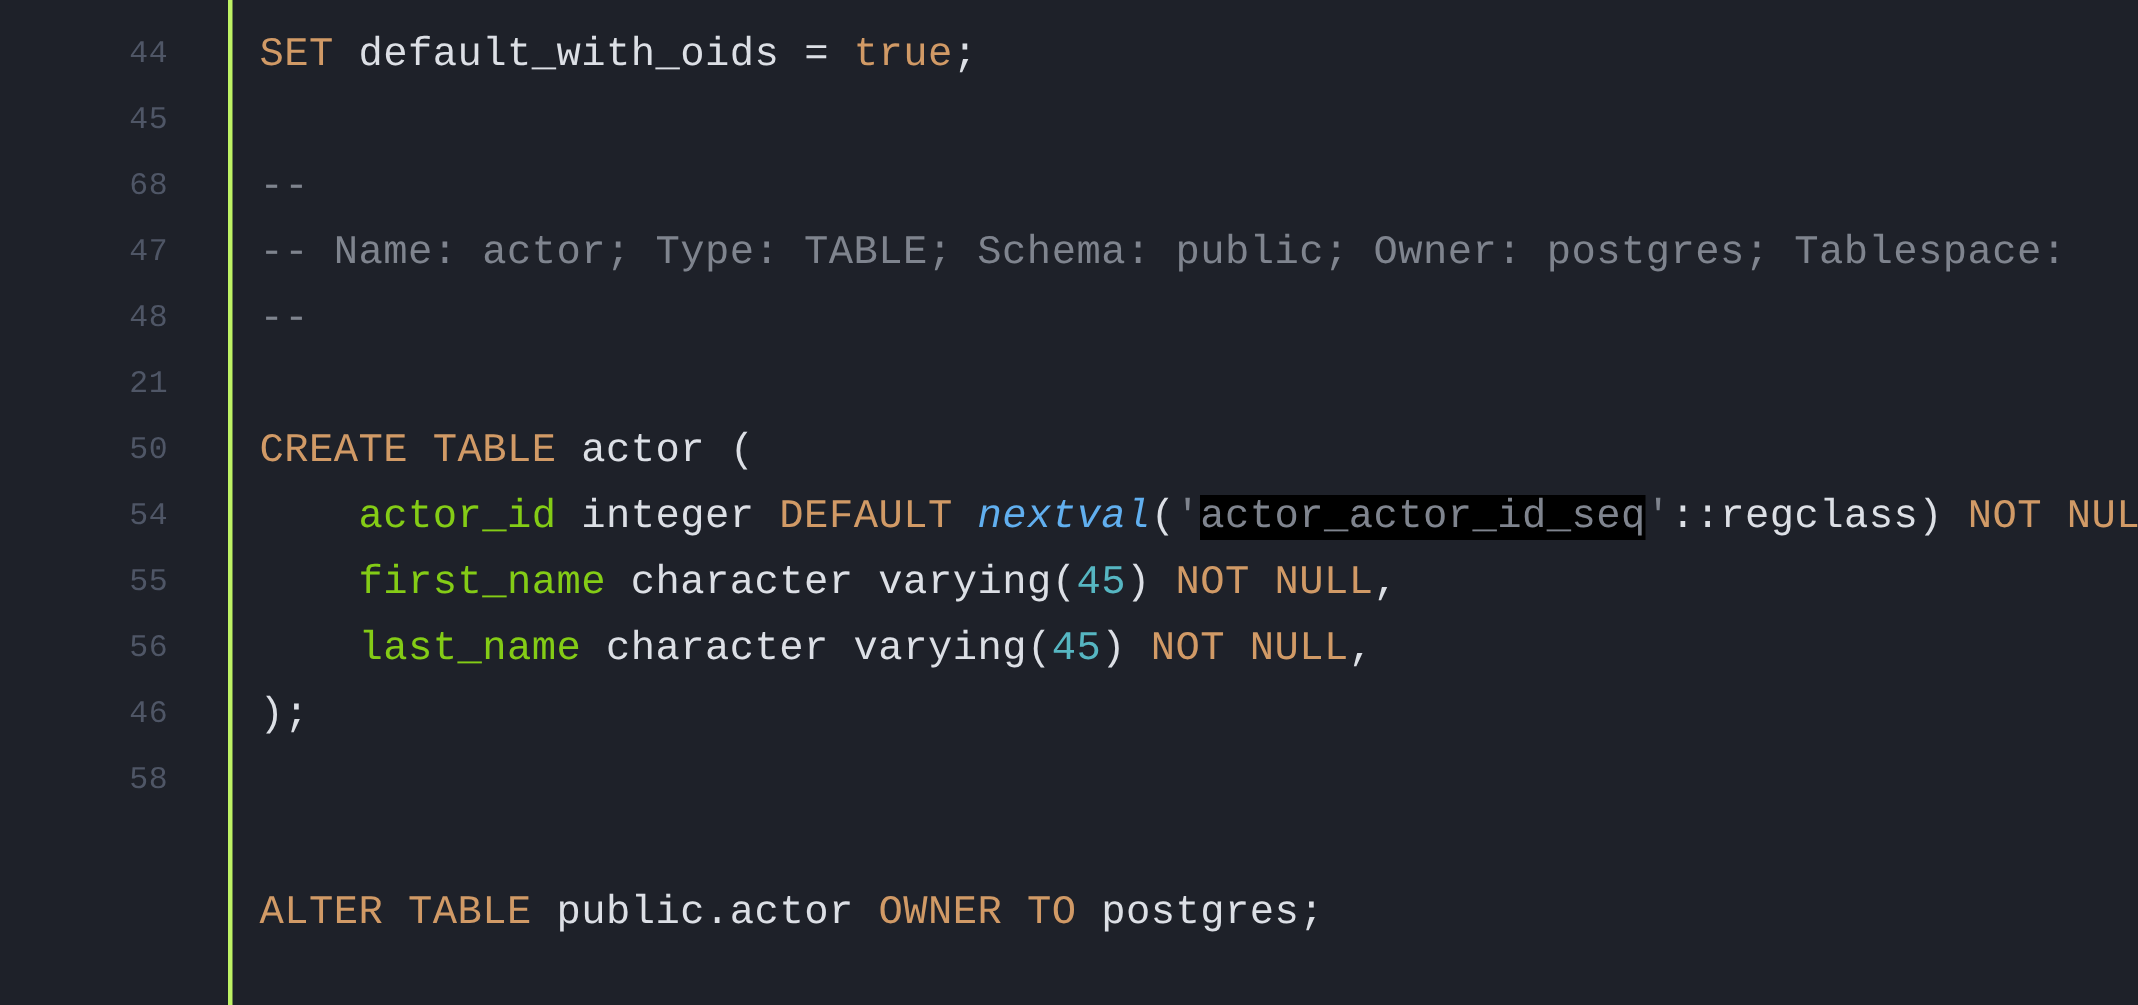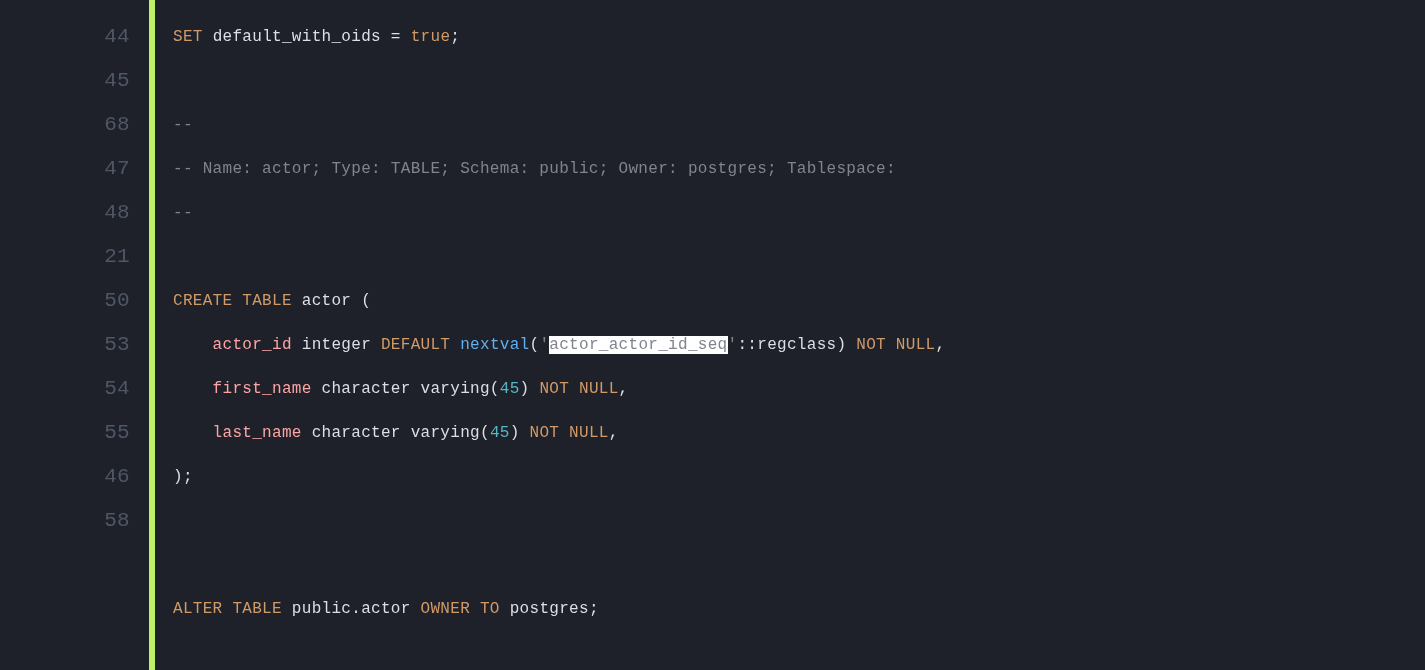--- a/index.html
+++ b/index.html
@@ -23,102 +23,103 @@
     .editor {
       display: flex;
       width: 100%;
       height: 100%;
     }
 
     .gutter {
       width: 155px;
       flex-shrink: 0;
       padding-top: 15px;
-      padding-right: 19px;
+      padding-right: 40px;
       text-align: right;
       background: #1e2129;
       color: #4f5666;
       user-select: none;
-      border-right: 6px solid #bef264;
+      border-right: 3px solid #bef264;
     }
 
     .line-number {
       height: 44px;
       line-height: 44px;
       font-size: 21px;
     }
 
     .code-area {
       flex: 1;
       padding-top: 15px;
       padding-left: 18px;
       overflow: hidden;
-      font-size: 16px;
+      font-size: 27px;
       font-weight: 500;
     }
 
     .code-line {
       height: 44px;
       line-height: 44px;
       white-space: pre;
       color: #dcdfe5;
     }
 
     .tok-keyword {
       color: #d19a66;
     }
 
     .tok-ident {
-      color: #fca5a5;
+      color: #84cc16;
     }
 
     .tok-text {
       color: #dcdfe5;
     }
 
     .tok-func {
       color: #61afef;
+      font-style: italic;
     }
 
     .tok-number {
       color: #56b6c2;
     }
 
     .tok-comment {
       color: #7f848e;
     }
 
     .tok-string {
       color: #7f848e;
     }
 
     .highlight-sel {
-      background: #ffffff;
+      background: #000000;
       border-radius: 0;
     }
 
     .tok-punc {
       color: #dcdfe5;
     }
   </style>
 </head>
 <body>
 
 <div class="editor">
   <div class="gutter" id="gutter">
       <div class="line-number">44</div>
       <div class="line-number">45</div>
       <div class="line-number">68</div>
       <div class="line-number">47</div>
       <div class="line-number">48</div>
       <div class="line-number">21</div>
       <div class="line-number">50</div>
-      <div class="line-number">53</div>
       <div class="line-number">54</div>
       <div class="line-number">55</div>
+      <div class="line-number">56</div>
       <div class="line-number">46</div>
       <div class="line-number">58</div>
     </div>
   <div class="code-area" id="code">
       <div class="code-line"><span class="tok-keyword">SET</span><span class="tok-text"> </span><span class="tok-text">default_with_oids</span><span class="tok-text"> </span><span class="tok-text">=</span><span class="tok-text"> </span><span class="tok-keyword">true</span><span class="tok-punc">;</span></div>
       <div class="code-line"></div>
       <div class="code-line"><span class="tok-comment">--</span></div>
       <div class="code-line"><span class="tok-comment">-- Name: actor; Type: TABLE; Schema: public; Owner: postgres; Tablespace:</span></div>
       <div class="code-line"><span class="tok-comment">--</span></div>
       <div class="code-line"></div>

